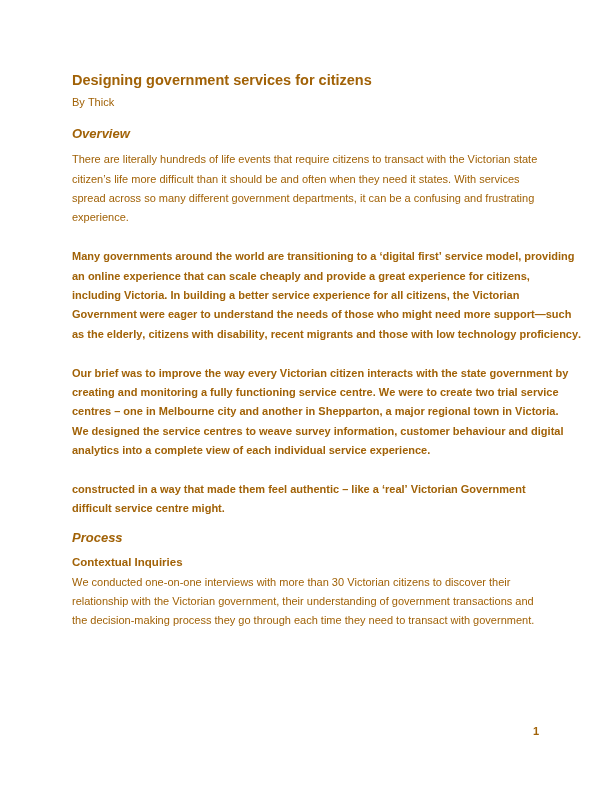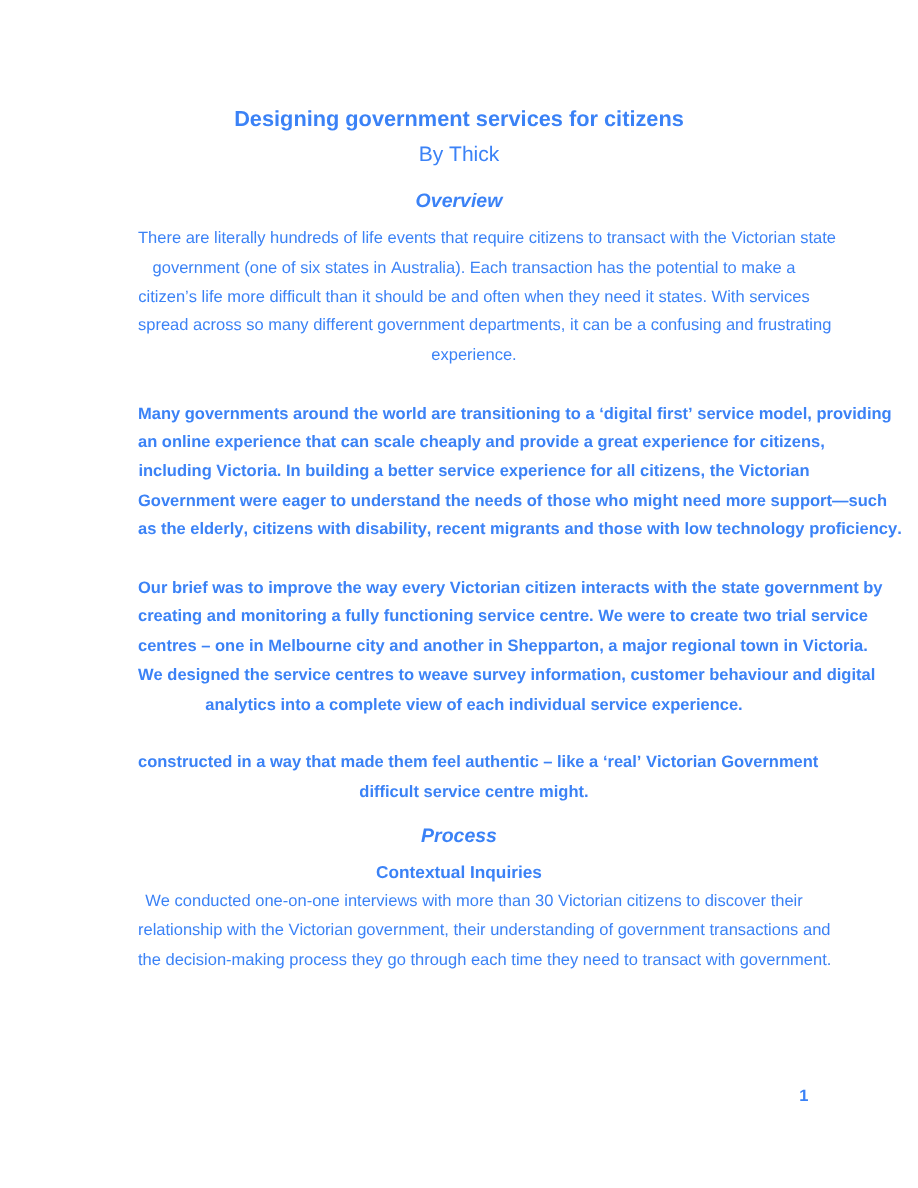--- a/index.html
+++ b/index.html
@@ -5,42 +5,41 @@
   html, body {
     margin: 0;
     padding: 0;
     background: #ffffff;
   }
   .page {
     position: relative;
     width: 612px;
     height: 792px;
     background: #ffffff;
-    color: #3b82f6;
+    color: #a16207;
     font-family: "Liberation Sans", sans-serif;
     overflow: hidden;
     -webkit-font-smoothing: antialiased;
     font-kerning: none;
-    text-align: center;
   }
   .content {
     position: absolute;
     left: 72px;
     top: 0;
     width: 468px;
   }
   .doc-title {
     margin: 70px 0 0 0;
     font-size: 14.5px;
     line-height: 21px;
     font-weight: bold;
   }
   .byline {
     margin-top: 1.5px;
-    font-size: 14px;
+    font-size: 11px;
     line-height: 19.4px;
     font-weight: normal;
   }
   .section-heading {
     font-size: 13px;
     line-height: 19.4px;
     font-weight: bold;
     margin: 0;
     font-style: italic;
   }
@@ -54,21 +53,20 @@
   }
   .para {
     font-size: 11px;
     line-height: 19.4px;
     margin: 0;
   }
   #p1 { margin-top: 6.4px; }
   .para.spaced { margin-top: 19.4px; font-weight: bold; }
   .para .line {
     white-space: pre;
-    margin-left: 20px;
   }
   .page-number {
     position: absolute;
     top: 722px;
     right: 73px;
     font-size: 11px;
     line-height: 19.4px;
     font-weight: bold;
   }
 </style>
@@ -81,21 +79,20 @@
     <h1 class="doc-title">Designing government services for citizens</h1>
 
     <div class="byline">
       <div>By Thick</div>
     </div>
 
     <h2 class="section-heading" id="overview-heading">Overview</h2>
 
     <div class="para" id="p1">
       <div class="line">There are literally hundreds of life events that require citizens to transact with the Victorian state</div>
-      <div class="line">government (one of six states in Australia). Each transaction has the potential to make a</div>
       <div class="line">citizen’s life more difficult than it should be and often when they need it states. With services</div>
       <div class="line">spread across so many different government departments, it can be a confusing and frustrating</div>
       <div class="line">experience.</div>
     </div>
 
     <div class="para spaced">
       <div class="line">Many governments around the world are transitioning to a ‘digital first’ service model, providing</div>
       <div class="line">an online experience that can scale cheaply and provide a great experience for citizens,</div>
       <div class="line">including Victoria. In building a better service experience for all citizens, the Victorian</div>
       <div class="line">Government were eager to understand the needs of those who might need more support—such</div>

